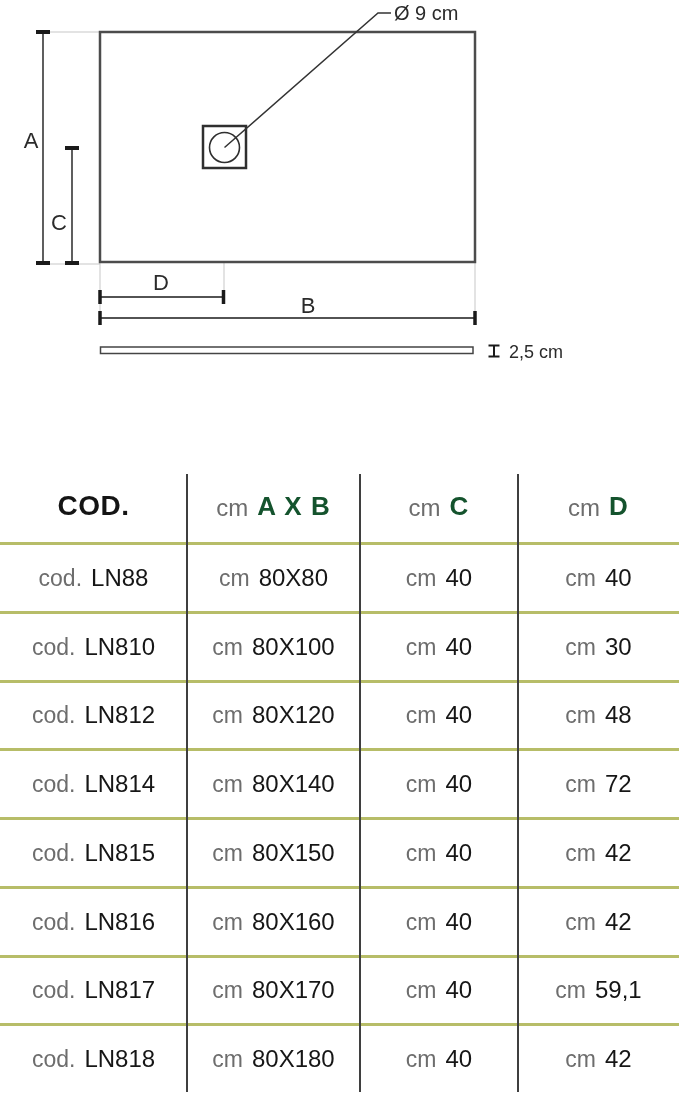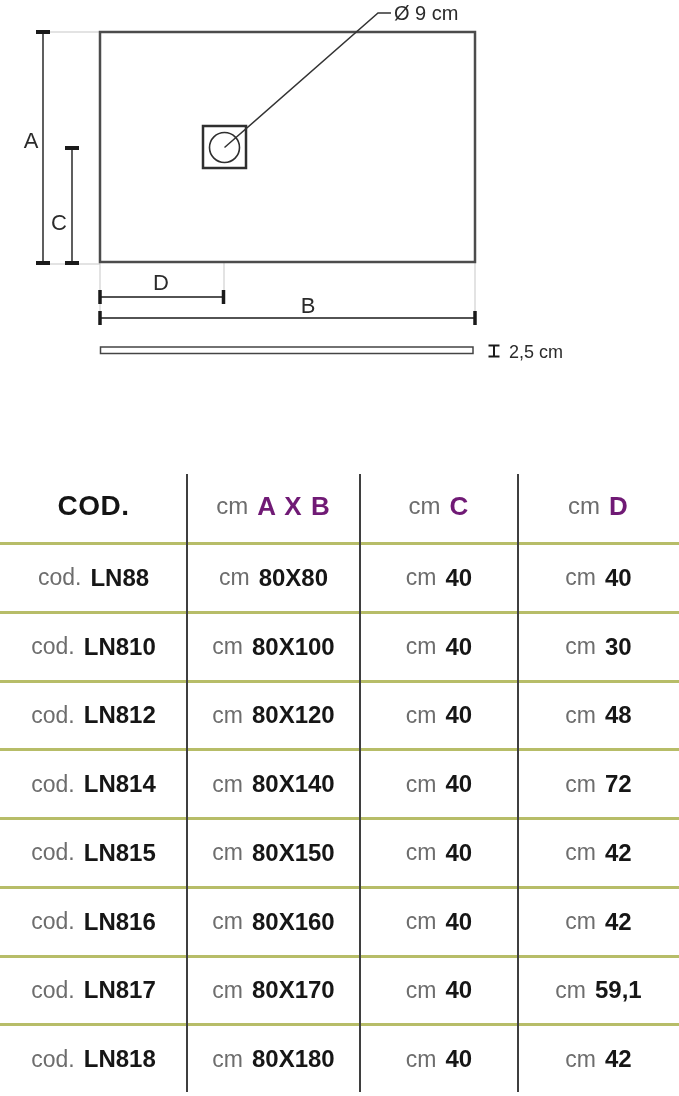--- a/index.html
+++ b/index.html
@@ -22,28 +22,28 @@
     display:flex;flex-direction:column;
   }
   .t-row{
     display:grid;
     grid-template-columns:187px 173px 158px 161px;
     align-items:center;
   }
   .t-header{height:72px;}
   .t-data{flex:1;border-top:3px solid #b7bd68;}
   .cell{
-    display:flex;align-items:center;justify-content:center;
+    display:flex;align-items:flex-end;justify-content:center;
     white-space:nowrap;
   }
   .hdr-main{font-size:28px;font-weight:700;color:#141414;letter-spacing:.5px;}
   .hdr-prefix{font-size:24px;font-weight:400;color:#6d6d6d;margin-right:9px;}
-  .hdr-bold{font-size:26px;font-weight:700;color:#701a75;letter-spacing:1px;}
+  .hdr-bold{font-size:26px;font-weight:700;color:#14532d;letter-spacing:1px;}
   .prefix{font-size:23px;font-weight:400;color:#6d6d6d;margin-right:9px;}
-  .val{font-size:24px;font-weight:700;color:#161616;}
+  .val{font-size:24px;font-weight:400;color:#161616;}
   .v-line{
     position:absolute;top:4px;height:618px;width:2px;
     background:#3f3f3f;
   }
 </style>
 </head>
 <body>
 
 <div class="stage">
 

